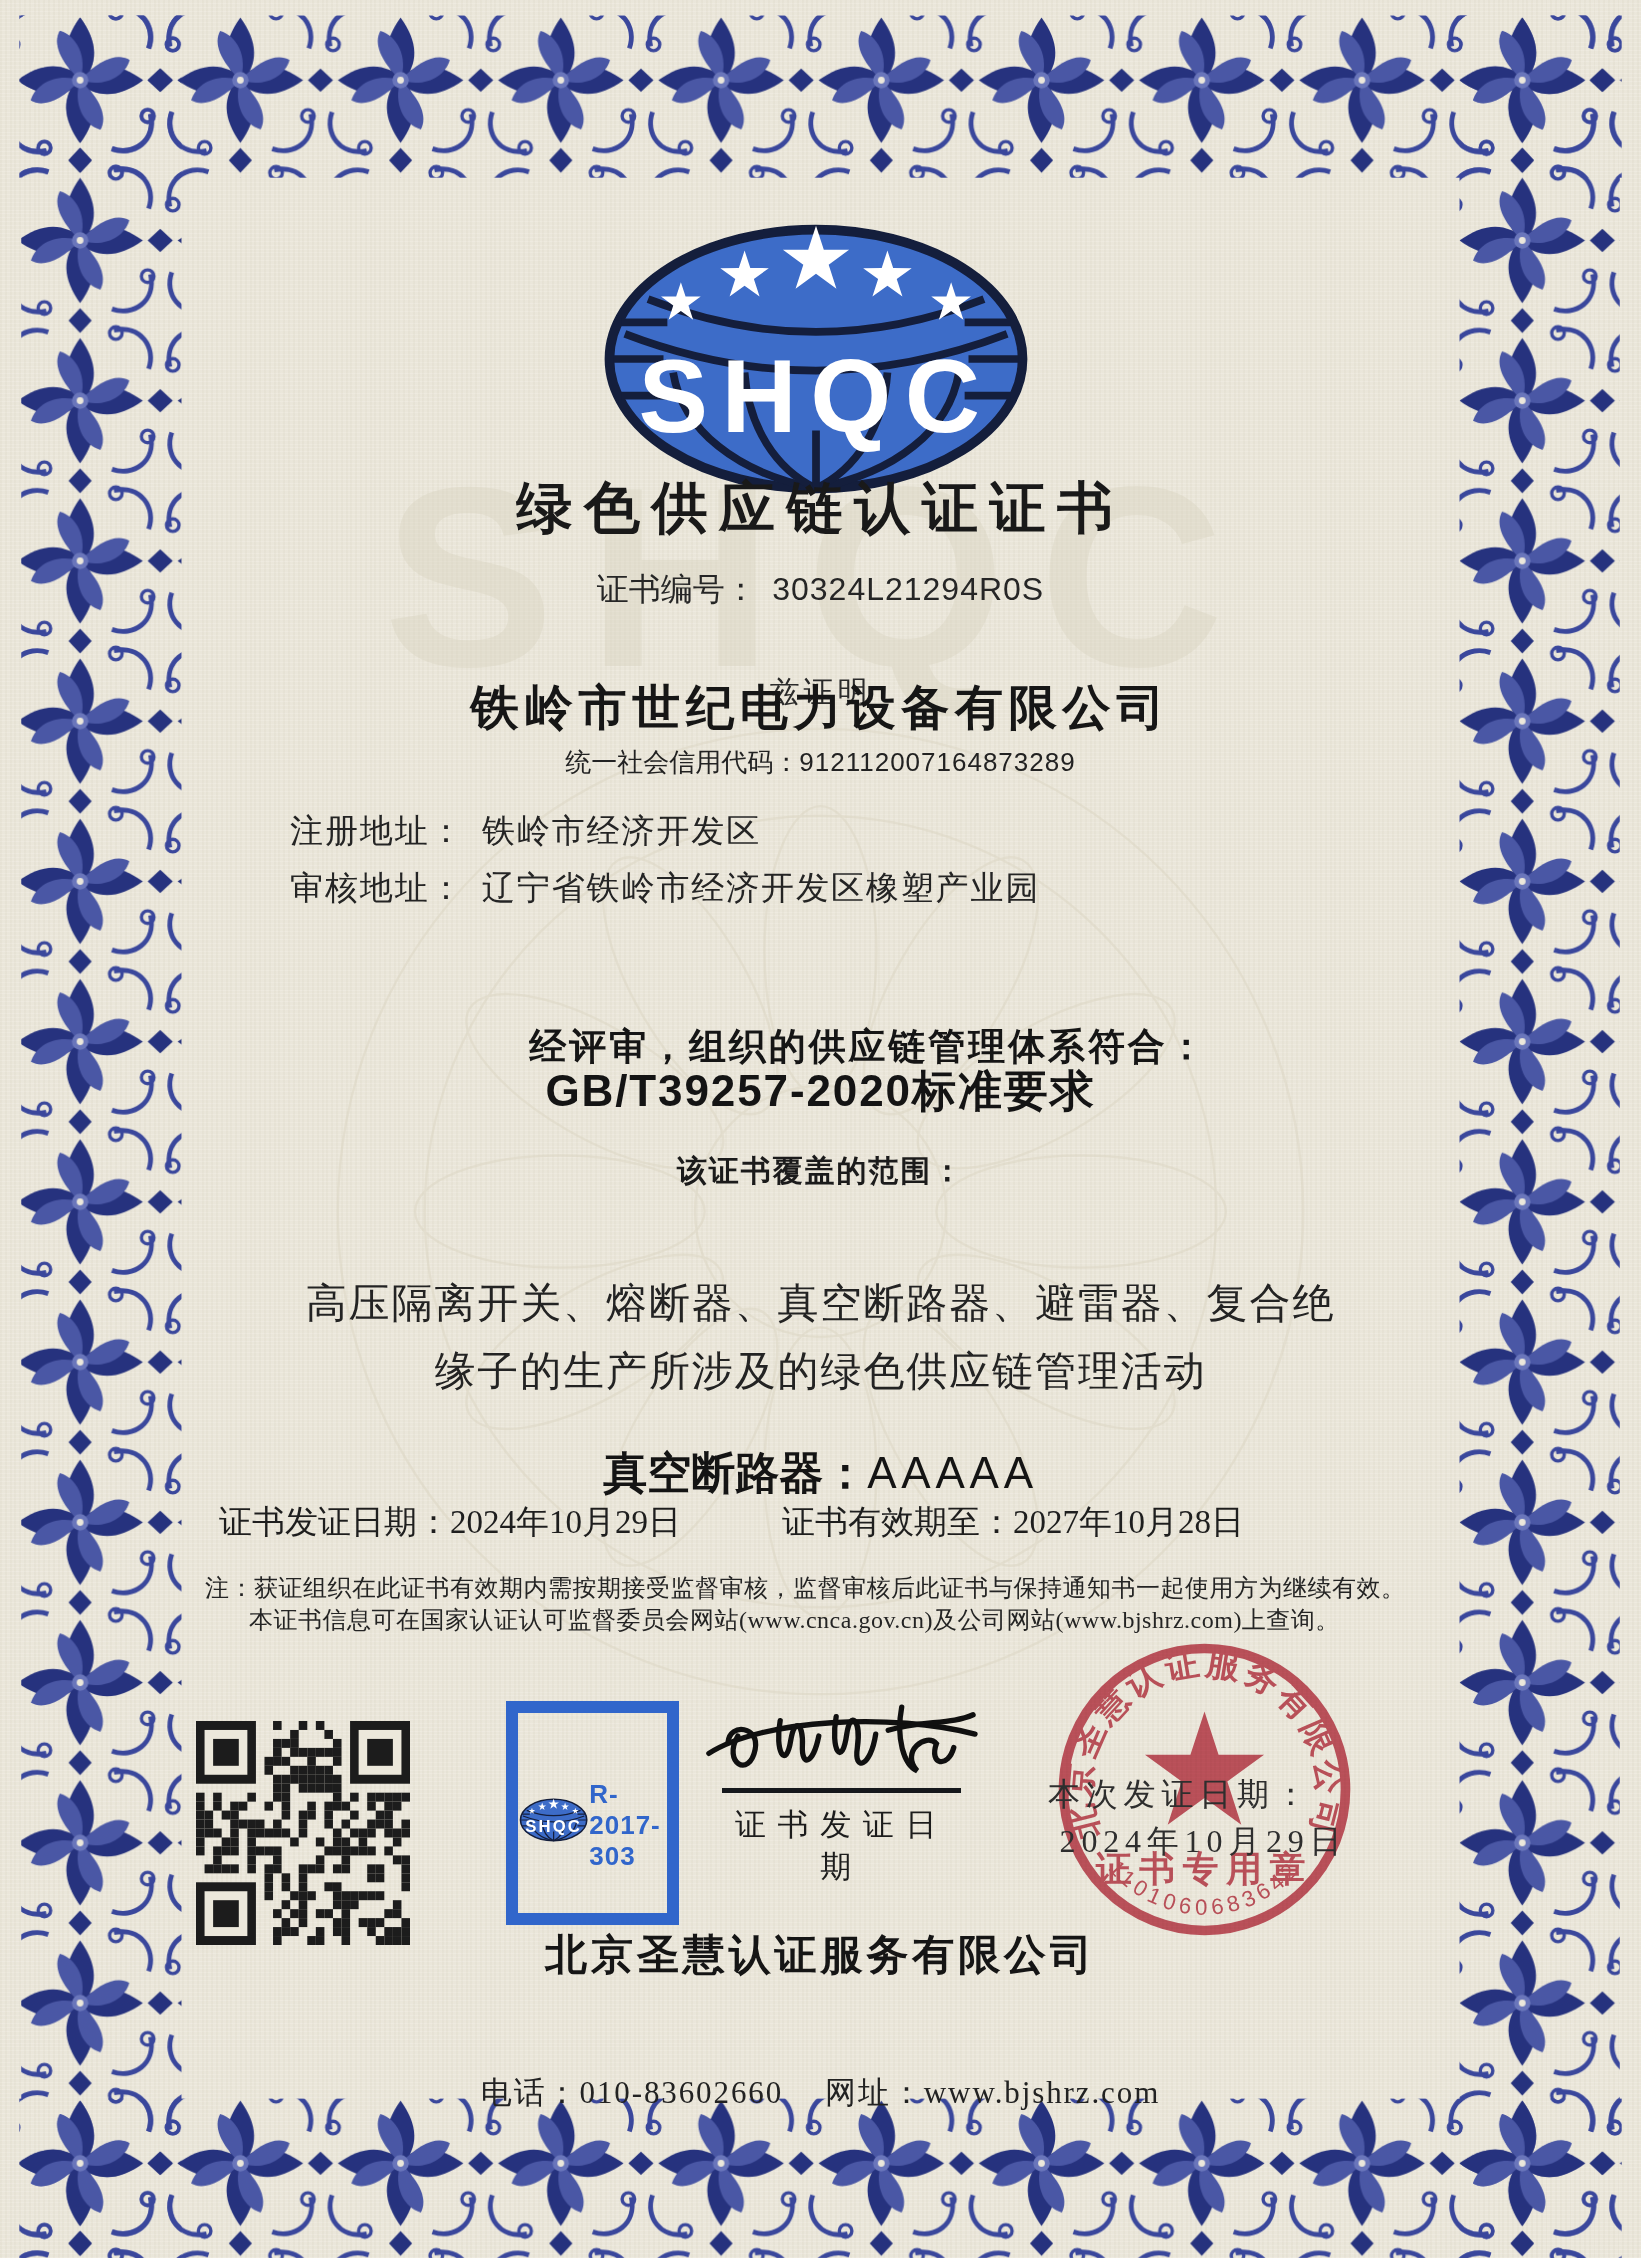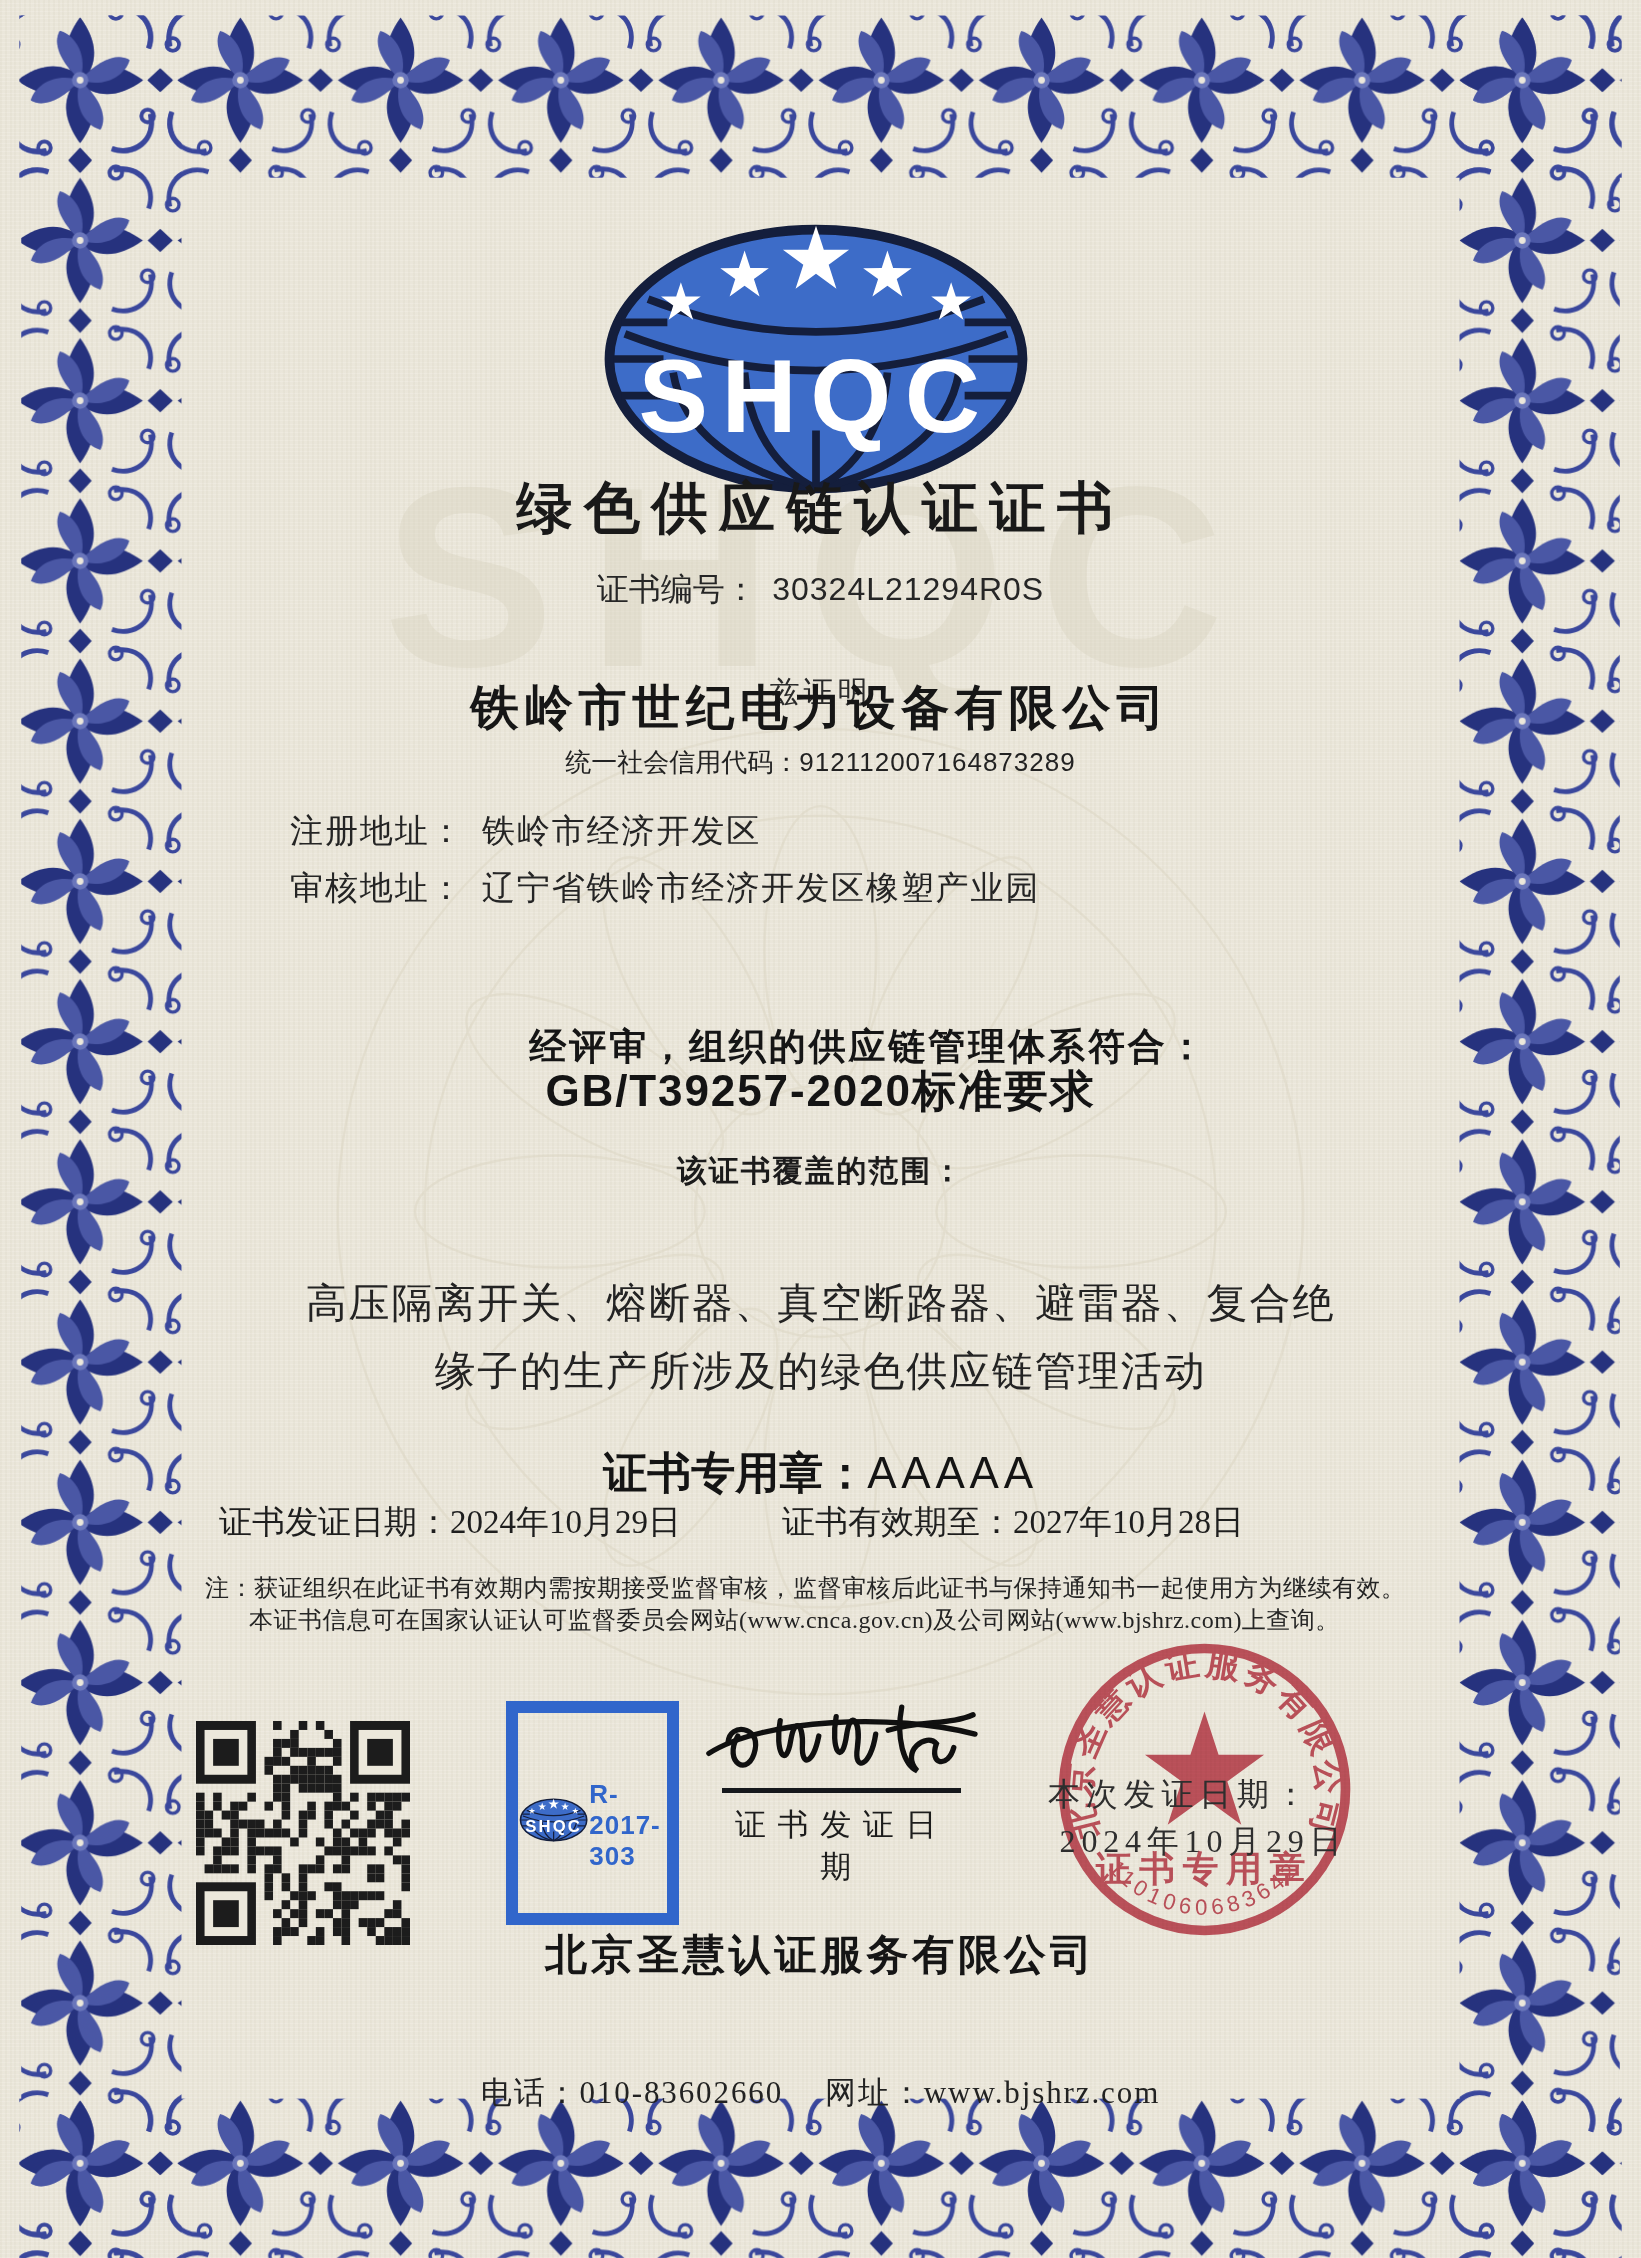--- a/index.html
+++ b/index.html
@@ -163,21 +163,21 @@
   </div>
 
   <div class="abs cx review hei" style="top:1022px">经评审，组织的供应链管理体系符合：</div>
   <div class="abs cx standard hei" style="top:1062px">GB/T39257-2020标准要求</div>
   <div class="abs cx scopelbl hei" style="top:1151px">该证书覆盖的范围：</div>
 
   <div class="abs cx scope hei" style="top:1276px">高压隔离开关、熔断器、真空断路器、避雷器、复合绝</div>
   <div class="abs cx scope hei" style="top:1344px">缘子的生产所涉及的绿色供应链管理活动</div>
 
   <div class="abs cx grade hei" style="top:1444px">
-    <span>证书专用章：</span><span class="val">AAAAA</span>
+    <span>真空断路器：</span><span class="val">AAAAA</span>
   </div>
 
   <div class="abs daterow kai" style="left:219px;top:1500px">
     <span>证书发证日期：</span><span>2024年10月29日</span>
   </div>
   <div class="abs daterow kai" style="left:782px;top:1500px">
     <span>证书有效期至：</span><span>2027年10月28日</span>
   </div>
 
   <div class="abs note kai" style="left:205px;top:1572px">注：获证组织在此证书有效期内需按期接受监督审核，监督审核后此证书与保持通知书一起使用方为继续有效。</div>

